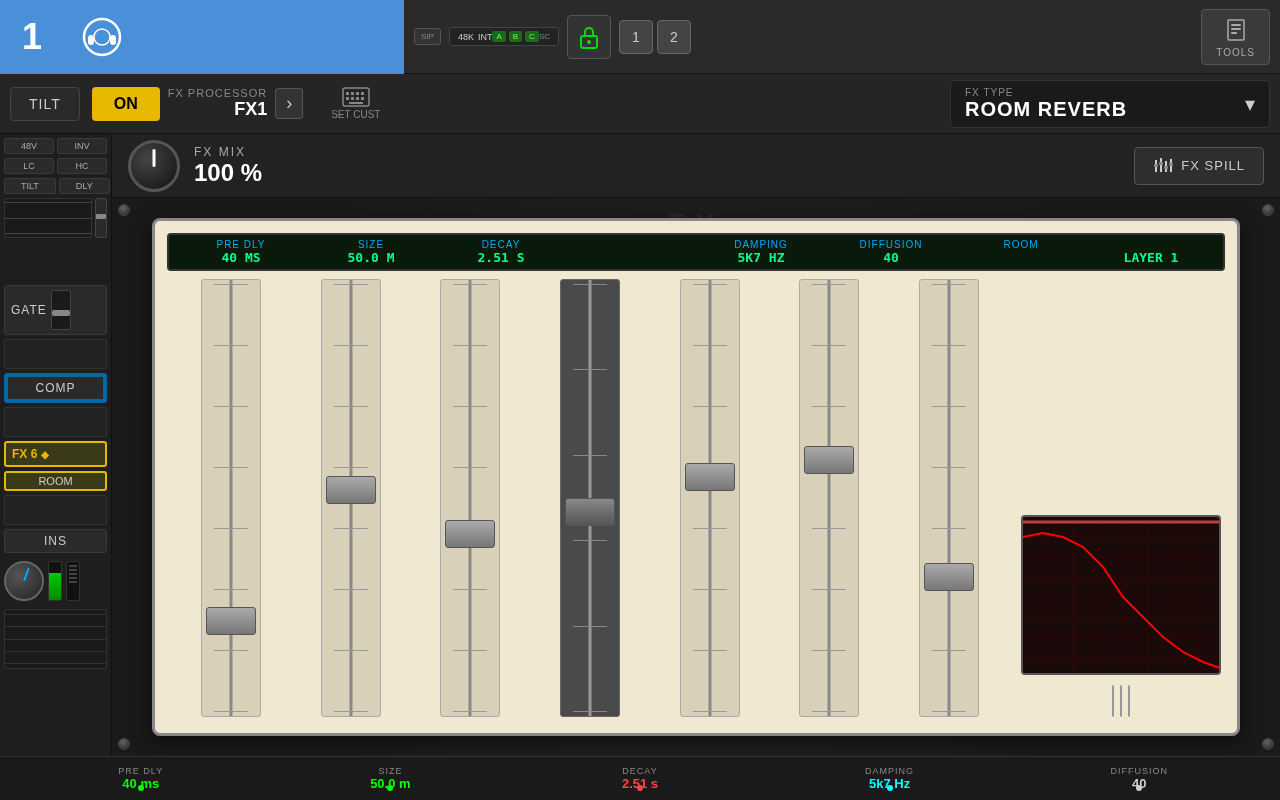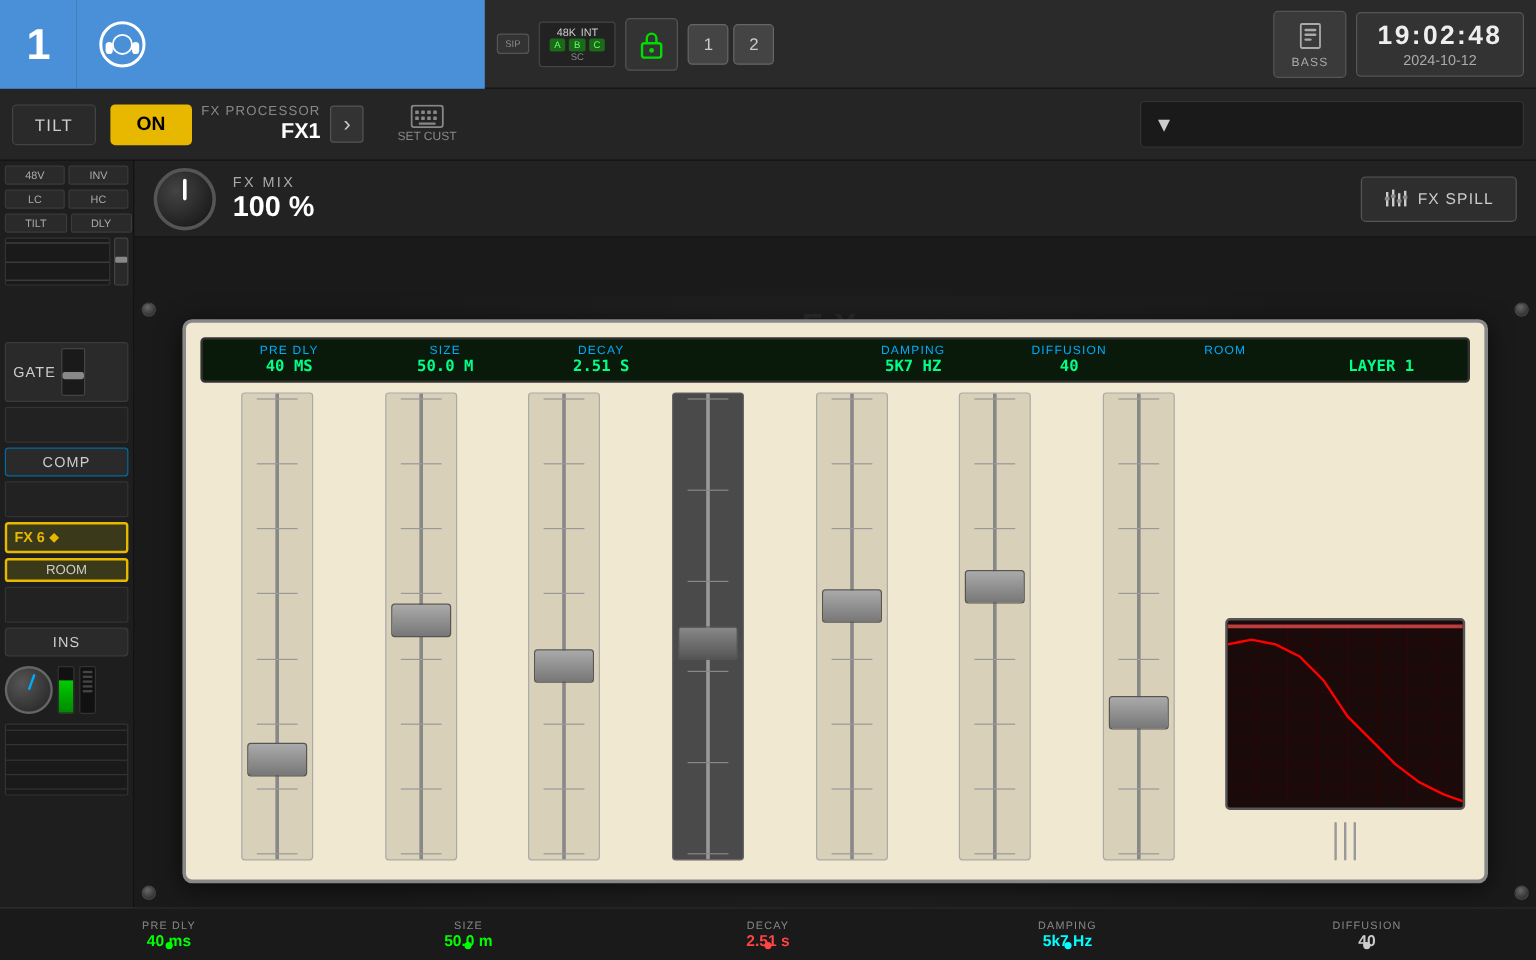--- a/index.html
+++ b/index.html
@@ -53,21 +53,21 @@
       background: #333;
       border: 1px solid #555;
       padding: 3px 6px;
       border-radius: 3px;
       font-size: 9px;
       color: #aaa;
     }
     .sip-label { font-size: 8px; color: #888; }
     .bit-rate-block {
       display: flex;
-      flex-direction: column;
+      flex-direction: row;
       align-items: center;
       background: #222;
       border: 1px solid #444;
       padding: 3px 8px;
       border-radius: 3px;
     }
     .bit-rate-top {
       display: flex;
       gap: 4px;
       font-size: 9px;
@@ -268,21 +268,21 @@
     .fader-handle-small {
       position: absolute;
       width: 100%;
       height: 6px;
       background: #888;
       border-radius: 2px;
       top: 50%;
     }
     .comp-btn {
       background: #2a2a2a;
-      border: 1px solid #0369a1;
+      border: 4px solid #0369a1;
       border-radius: 3px;
       color: #ccc;
       font-size: 12px;
       letter-spacing: 1px;
       padding: 4px 6px;
       cursor: pointer;
       text-align: center;
     }
     .blank-slot {
       height: 30px;
@@ -358,21 +358,20 @@
       border-radius: 2px;
       position: relative;
     }
 
     
     .main-area {
       flex: 1;
       display: flex;
       flex-direction: column;
       background: #1a1a1a;
-      gap: 48px;
     }
 
     
     .fx-mix-bar {
       display: flex;
       align-items: center;
       height: 64px;
       background: #222;
       border-bottom: 1px solid #111;
       padding: 0 16px;
@@ -667,27 +666,23 @@
 
     <div style="flex:1"></div>
 
     <div class="tools-btn">
       <svg width="28" height="28" viewBox="0 0 28 28">
         <rect x="6" y="4" width="16" height="20" rx="1" fill="none" stroke="#aaa" stroke-width="1.5"></rect>
         <rect x="9" y="8" width="10" height="2" rx="1" fill="#aaa"></rect>
         <rect x="9" y="12" width="10" height="2" rx="1" fill="#aaa"></rect>
         <rect x="9" y="16" width="6" height="2" rx="1" fill="#aaa"></rect>
       </svg>
-      <span class="tools-label">BASS</span>
-    </div>
-
-    <div class="clock-block">
-      <div class="clock-time">19:02:48</div>
-      <div class="clock-date">2024-10-12</div>
-    </div>
+      <span class="tools-label">TOOLS</span>
+    </div>
+
   </div>
 </div>
 
 <div class="second-bar">
   <button class="home-btn">TILT</button>
   <button class="on-btn">ON</button>
 
   <div class="fx-processor-block">
     <div class="fx-proc-label">
       <span class="fx-proc-title">FX PROCESSOR</span>
@@ -706,20 +701,24 @@
         <rect x="9" y="10" width="3" height="3" rx="0.5" fill="#888"></rect>
         <rect x="14" y="10" width="3" height="3" rx="0.5" fill="#888"></rect>
         <rect x="19" y="10" width="3" height="3" rx="0.5" fill="#888"></rect>
         <rect x="7" y="15" width="14" height="2" rx="0.5" fill="#888"></rect>
       </svg>
       <span>SET CUST</span>
     </div>
   </div>
 
   <div class="fx-type-block">
+    <div class="fx-type-inner">
+      <span class="fx-type-label">FX TYPE</span>
+      <span class="fx-type-name">ROOM REVERB</span>
+    </div>
     <span class="dropdown-arr">▾</span>
   </div>
 </div>
 
 <div class="main-content">
 
   <div class="left-sidebar">
 
     <div class="sidebar-btn-row">
       <div class="sidebar-small">48V</div>

